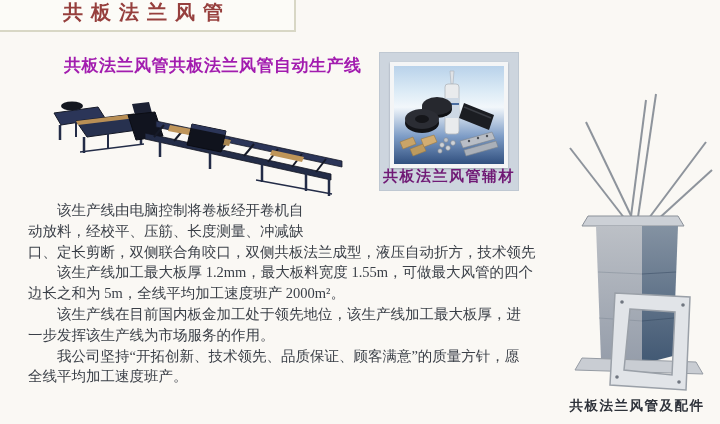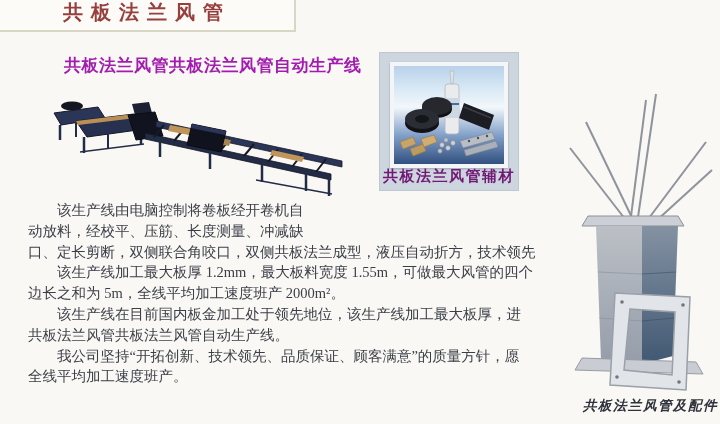--- a/index.html
+++ b/index.html
@@ -46,22 +46,22 @@
   
   .text-block{
     position:absolute;left:28px;top:200px;width:525px;
     font-size:14.5px;line-height:20.8px;color:#3a3f47;
   }
   .line{white-space:nowrap;}
   .indent{text-indent:2em;}
   
   .fig-duct{position:absolute;left:556px;top:92px;width:164px;height:302px;}
   .duct-caption{
-    position:absolute;left:556px;top:397px;width:162px;text-align:right;
-    font-size:13.5px;font-weight:bold;color:#2e323a;letter-spacing:1.5px;font-style:italic;
+    position:absolute;left:556px;top:397px;width:162px;text-align:center;
+    font-size:13.5px;font-weight:bold;color:#2e323a;letter-spacing:1.5px;
   }
 </style>
 </head>
 <body>
 
 <div class="page">
 
   <div class="banner">
     <span class="banner-text">共板法兰风管</span>
   </div>
@@ -165,21 +165,21 @@
     <div class="panel-caption">共板法兰风管辅材</div>
   </div>
 
   <div class="text-block">
     <div class="line indent">该生产线由电脑控制将卷板经开卷机自</div>
     <div class="line">动放料，经校平、压筋、长度测量、冲减缺</div>
     <div class="line">口、定长剪断，双侧联合角咬口，双侧共板法兰成型，液压自动折方，技术领先</div>
     <div class="line indent">该生产线加工最大板厚 1.2mm，最大板料宽度 1.55m，可做最大风管的四个</div>
     <div class="line">边长之和为 5m，全线平均加工速度班产 2000m²。</div>
     <div class="line indent">该生产线在目前国内板金加工处于领先地位，该生产线加工最大板厚，进</div>
-    <div class="line">共板法兰风管共板法兰风管自动生产线。</div>
+    <div class="line">一步发挥该生产线为市场服务的作用。</div>
     <div class="line indent">我公司坚持“开拓创新、技术领先、品质保证、顾客满意”的质量方针，愿</div>
     <div class="line">全线平均加工速度班产。</div>
   </div>
 
   <div class="fig-duct">
     <svg width="164" height="302" viewBox="0 0 164 302">
       <defs>
         <linearGradient id="gA" x1="0" y1="0" x2="0" y2="1">
           <stop offset="0" stop-color="#bcc0c6"></stop>
             <stop offset="1" stop-color="#959daa"></stop>

